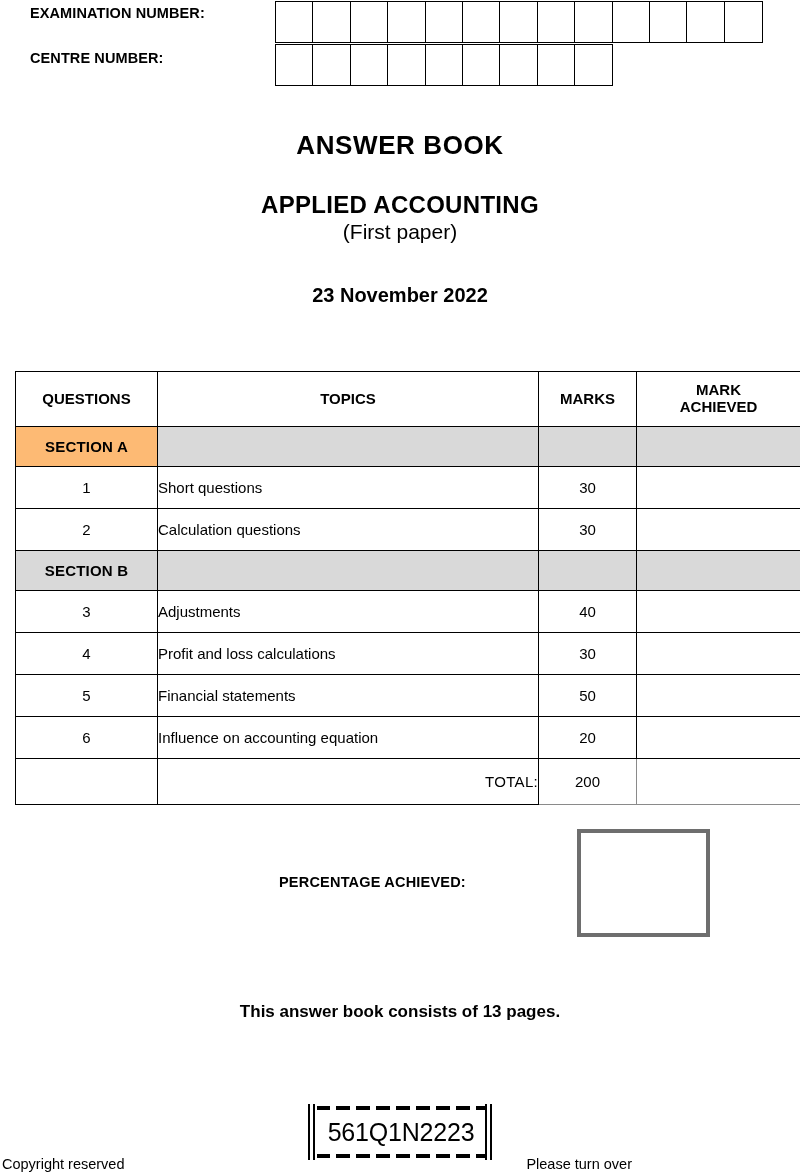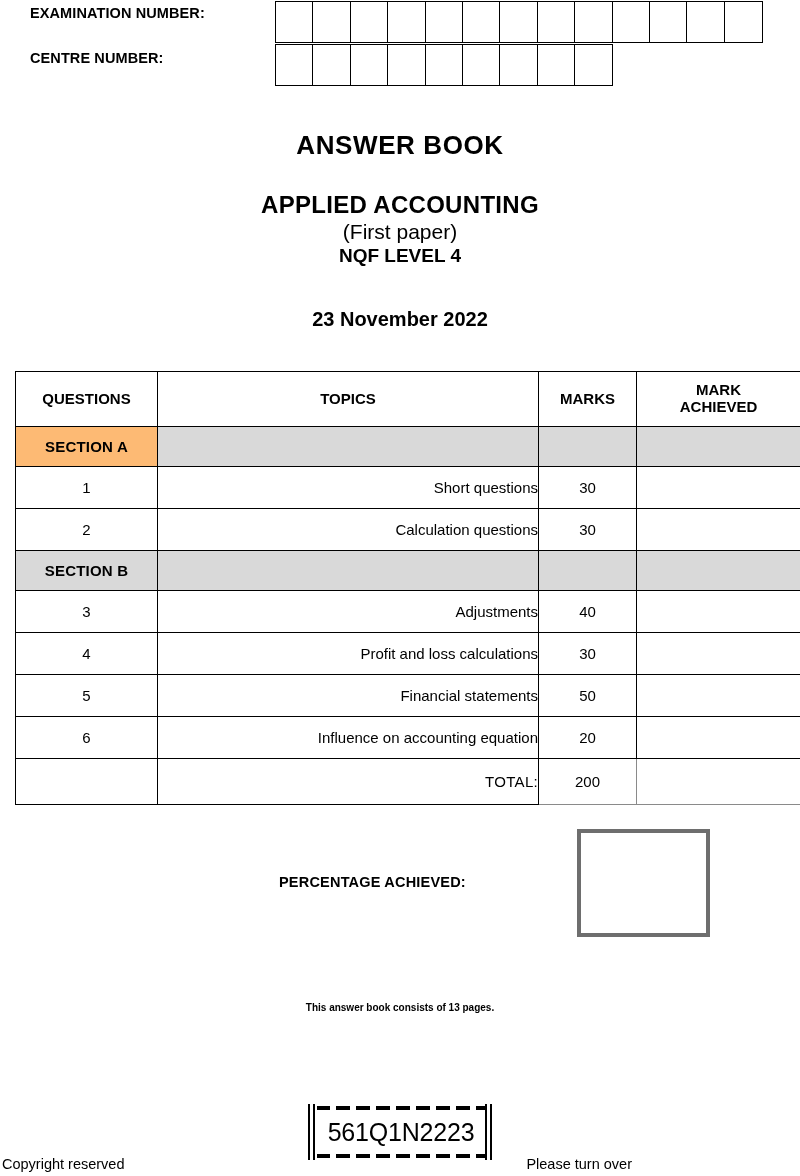--- a/index.html
+++ b/index.html
@@ -112,21 +112,21 @@
   .col-ach   { width: 164px; }
 
   .marks-table thead td {
     font-weight: bold;
     text-align: center;
     height: 55px;
     font-size: 15px;
     line-height: 1.12;
   }
   .cell-center { text-align: center; }
-  .cell-topic  { text-align: right; padding-left: 10px; margin-left: 32px; }
+  .cell-topic  { text-align: left; padding-left: 10px; margin-left: 32px; }
   .cell-total-label {
     text-align: right;
     padding-right: 12px;
     font-weight: bold;
     font-size: 15.5px;
     letter-spacing: 0.3px;
   }
   tr.section-row td {
     background: #d9d9d9;
     height: 40px;
@@ -172,21 +172,21 @@
     background: #fff;
   }
 
   
   .pages-note {
     position: absolute;
     left: 0;
     top: 1002px;
     width: 800px;
     text-align: center;
-    font-size: 10px;
+    font-size: 17px;
     font-weight: bold;
   }
 
   
   .barcode {
     position: absolute;
     left: 308px;
     top: 1104px;
     width: 186px;
     height: 56px;
@@ -288,21 +288,20 @@
       <div class="idbox"></div>
       <div class="idbox"></div>
       <div class="idbox"></div>
     </div>
 </div>
 
 <div class="titles">
   <div class="t-answerbook">ANSWER BOOK</div>
   <div class="t-subject">APPLIED ACCOUNTING</div>
   <div class="t-paper">(First paper)</div>
-  <div class="t-level">NQF LEVEL 4</div>
   <div class="t-date">23 November 2022</div>
 </div>
 
 <table class="marks-table">
   <colgroup>
     <col class="col-q">
       <col class="col-topic">
       <col class="col-marks">
       <col class="col-ach">
   </colgroup>

